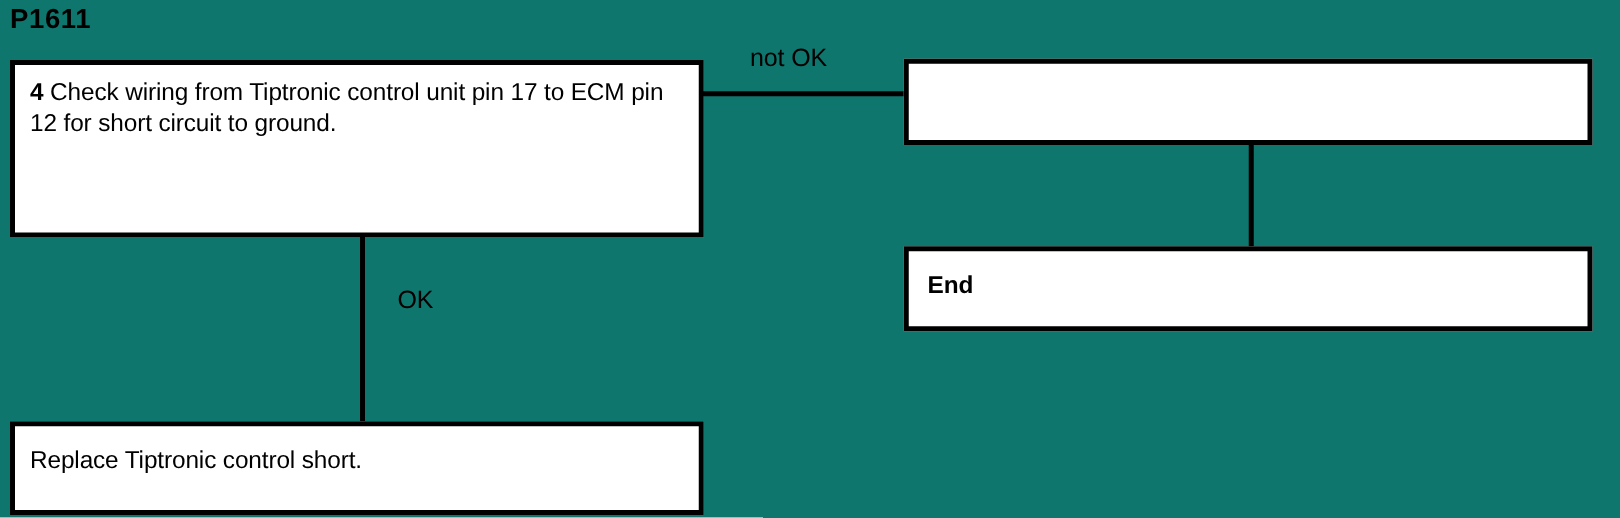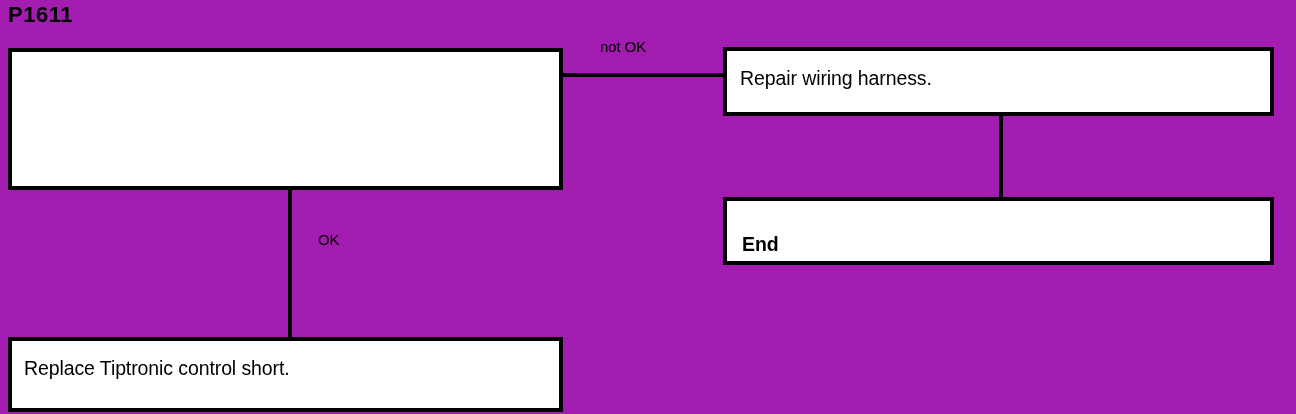--- a/index.html
+++ b/index.html
@@ -9,21 +9,21 @@
     background: #ffffff;
   }
   body {
     font-family: "Liberation Sans", "DejaVu Sans", sans-serif;
     color: #000000;
   }
   #canvas {
     position: relative;
     width: 1296px;
     height: 414px;
-    background: #a21caf;
+    background: #0f766e;
     overflow: hidden;
   }
   .node-title {
     position: absolute;
     left: 8px;
     top: 2px;
     font-size: 22px;
     font-weight: bold;
     letter-spacing: 0.5px;
     line-height: 26px;
@@ -38,38 +38,37 @@
   .box-text {
     position: absolute;
     box-sizing: border-box;
     font-size: 19.5px;
     line-height: 25px;
     letter-spacing: -0.1px;
     white-space: pre-wrap;
   }
   .box-text.bold {
     font-weight: bold;
-    margin-top: 16px;
   }
   .step-num {
     font-weight: bold;
   }
   .connector-h {
     position: absolute;
     background: #000000;
     height: 4px;
   }
   .connector-v {
     position: absolute;
     background: #000000;
     width: 4px;
   }
   .edge-label {
     position: absolute;
-    font-size: 15px;
+    font-size: 20px;
     line-height: 22px;
     letter-spacing: -0.1px;
     white-space: nowrap;
   }
 
   
   #box-step4        { left: 8px;   top: 48px;  width: 555px; height: 142px; }
   #box-step4-text   { left: 24px;  top: 62px;  width: 520px; }
 
   #box-repair       { left: 723px; top: 47px;  width: 551px; height: 69px; }
@@ -89,26 +88,26 @@
   #label-ok         { left: 318px; top: 229px; }
 </style>
 </head>
 <body>
 
 <div id="canvas">
 
   <div class="node-title">P1611</div>
 
   <div class="box" id="box-step4"></div>
+  <div class="box-text" id="box-step4-text"><span class="step-num">4</span> <span>Check wiring from Tiptronic control unit pin 17 to ECM pin 12 for short circuit to ground.</span></div>
 
   <div class="connector-h" id="conn-step4-repair"></div>
   <div class="edge-label" id="label-not-ok">not OK</div>
 
   <div class="box" id="box-repair"></div>
-  <div class="box-text" id="box-repair-text">Repair wiring harness.</div>
 
   <div class="connector-v" id="conn-repair-end"></div>
 
   <div class="box" id="box-end"></div>
   <div class="box-text bold" id="box-end-text">End</div>
 
   <div class="connector-v" id="conn-step4-replace"></div>
   <div class="edge-label" id="label-ok">OK</div>
 
   <div class="box" id="box-replace"></div>

